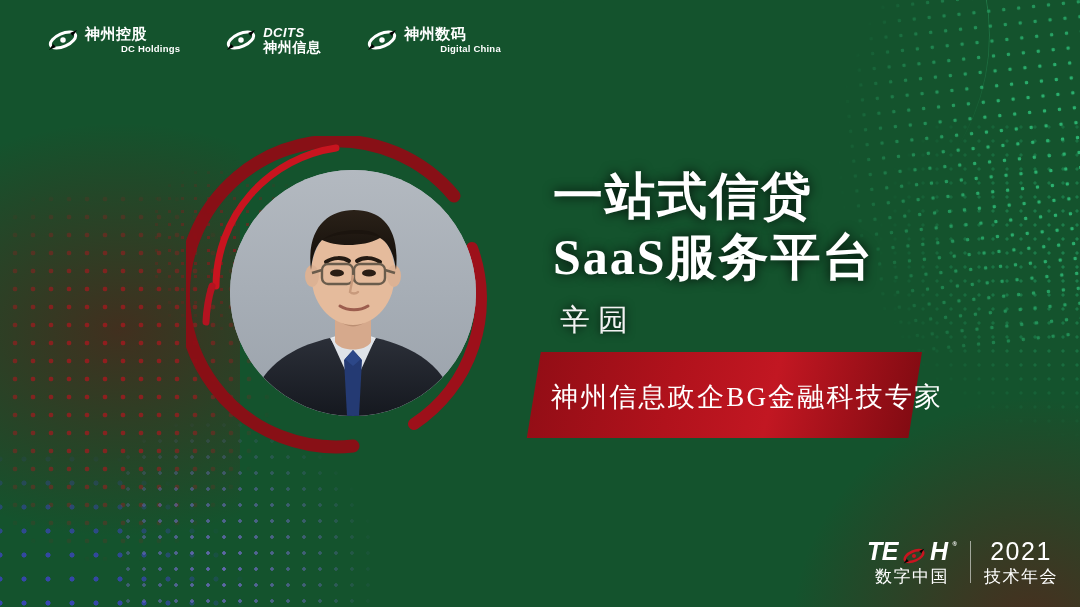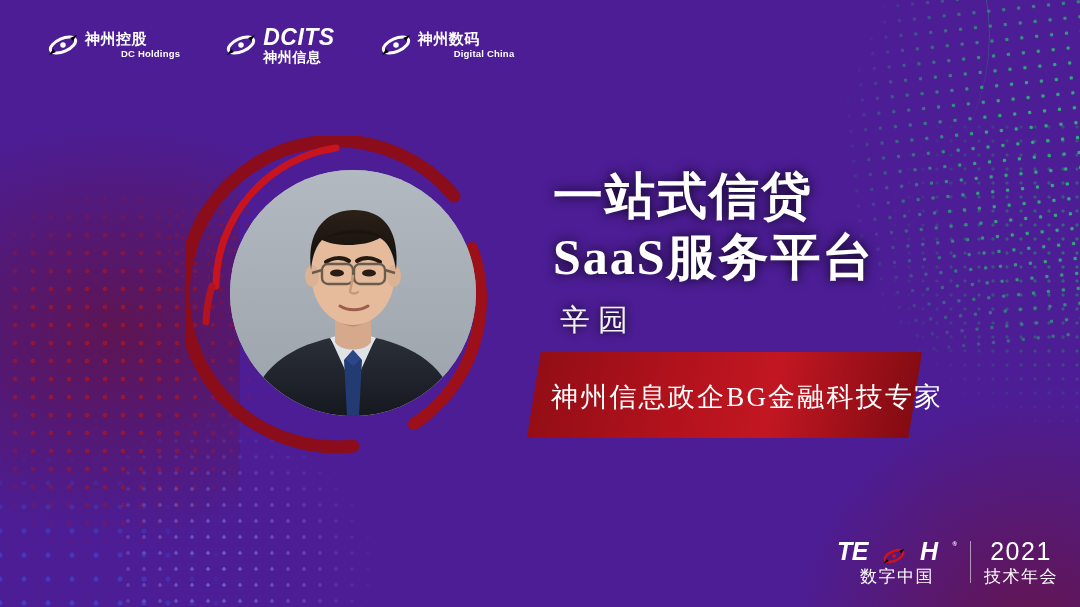--- a/index.html
+++ b/index.html
@@ -5,21 +5,21 @@
   * { margin:0; padding:0; box-sizing:border-box; }
   html,body { background:#000; }
   body {
     width:1080px; height:607px;
     font-family:"Liberation Sans", sans-serif;
     overflow:hidden;
   }
   #stage {
     position:relative;
     width:1080px; height:607px;
-    background:#4c1d95;
+    background:#14532d;
     overflow:hidden;
   }
 
   
   .dotfield { position:absolute; pointer-events:none; }
 
   
   #dots-green {
     right:-40px; top:-70px;
     width:560px; height:440px;
@@ -114,21 +114,21 @@
   .logo-words { display:flex; flex-direction:column; line-height:1; }
   .logo-cn {
     color:#fff; font-size:15px; font-weight:700;
     letter-spacing:.5px; white-space:nowrap;
   }
   .logo-en {
     color:#fff; font-size:9.5px; font-weight:700;
     letter-spacing:.2px; white-space:nowrap; margin-top:3px;padding-left:36px;
   }
   .logo-dcits-main {
-    color:#fff; font-size:23px; font-weight:800;
+    color:#fff; font-size:13px; font-weight:800;
     font-style:italic; letter-spacing:.5px; white-space:nowrap;
   }
 
   
   #portrait-block {
     position:absolute; left:186px; top:136px;
     width:312px; height:330px; z-index:30;
   }
   #portrait-rings { position:absolute; inset:0; }
   #portrait-photo {
@@ -174,21 +174,21 @@
   }
 
   
   #event-lockup {
     position:absolute; right:22px; bottom:22px;
     display:flex; align-items:center; gap:13px; z-index:40;
   }
   .lock-col { display:flex; flex-direction:column; align-items:center; gap:4px; }
   .lock-div { width:1px; height:42px; background:rgba(255,255,255,.55); }
   .tech-row {
-    display:flex; align-items:center; gap:15px;
+    display:flex; align-items:center; gap:5px;
     color:#fff; font-size:25px; font-weight:800;
     font-style:italic; letter-spacing:-.5px; line-height:1;
   }
   .tech-row .swirl-sm { width:22px; height:17px; }
   .lock-cn {
     color:#fff; font-size:17px; font-weight:400;
     letter-spacing:1.5px; white-space:nowrap; line-height:1;
   }
   .lock-year {
     color:#fff; font-size:25px; font-weight:500;

